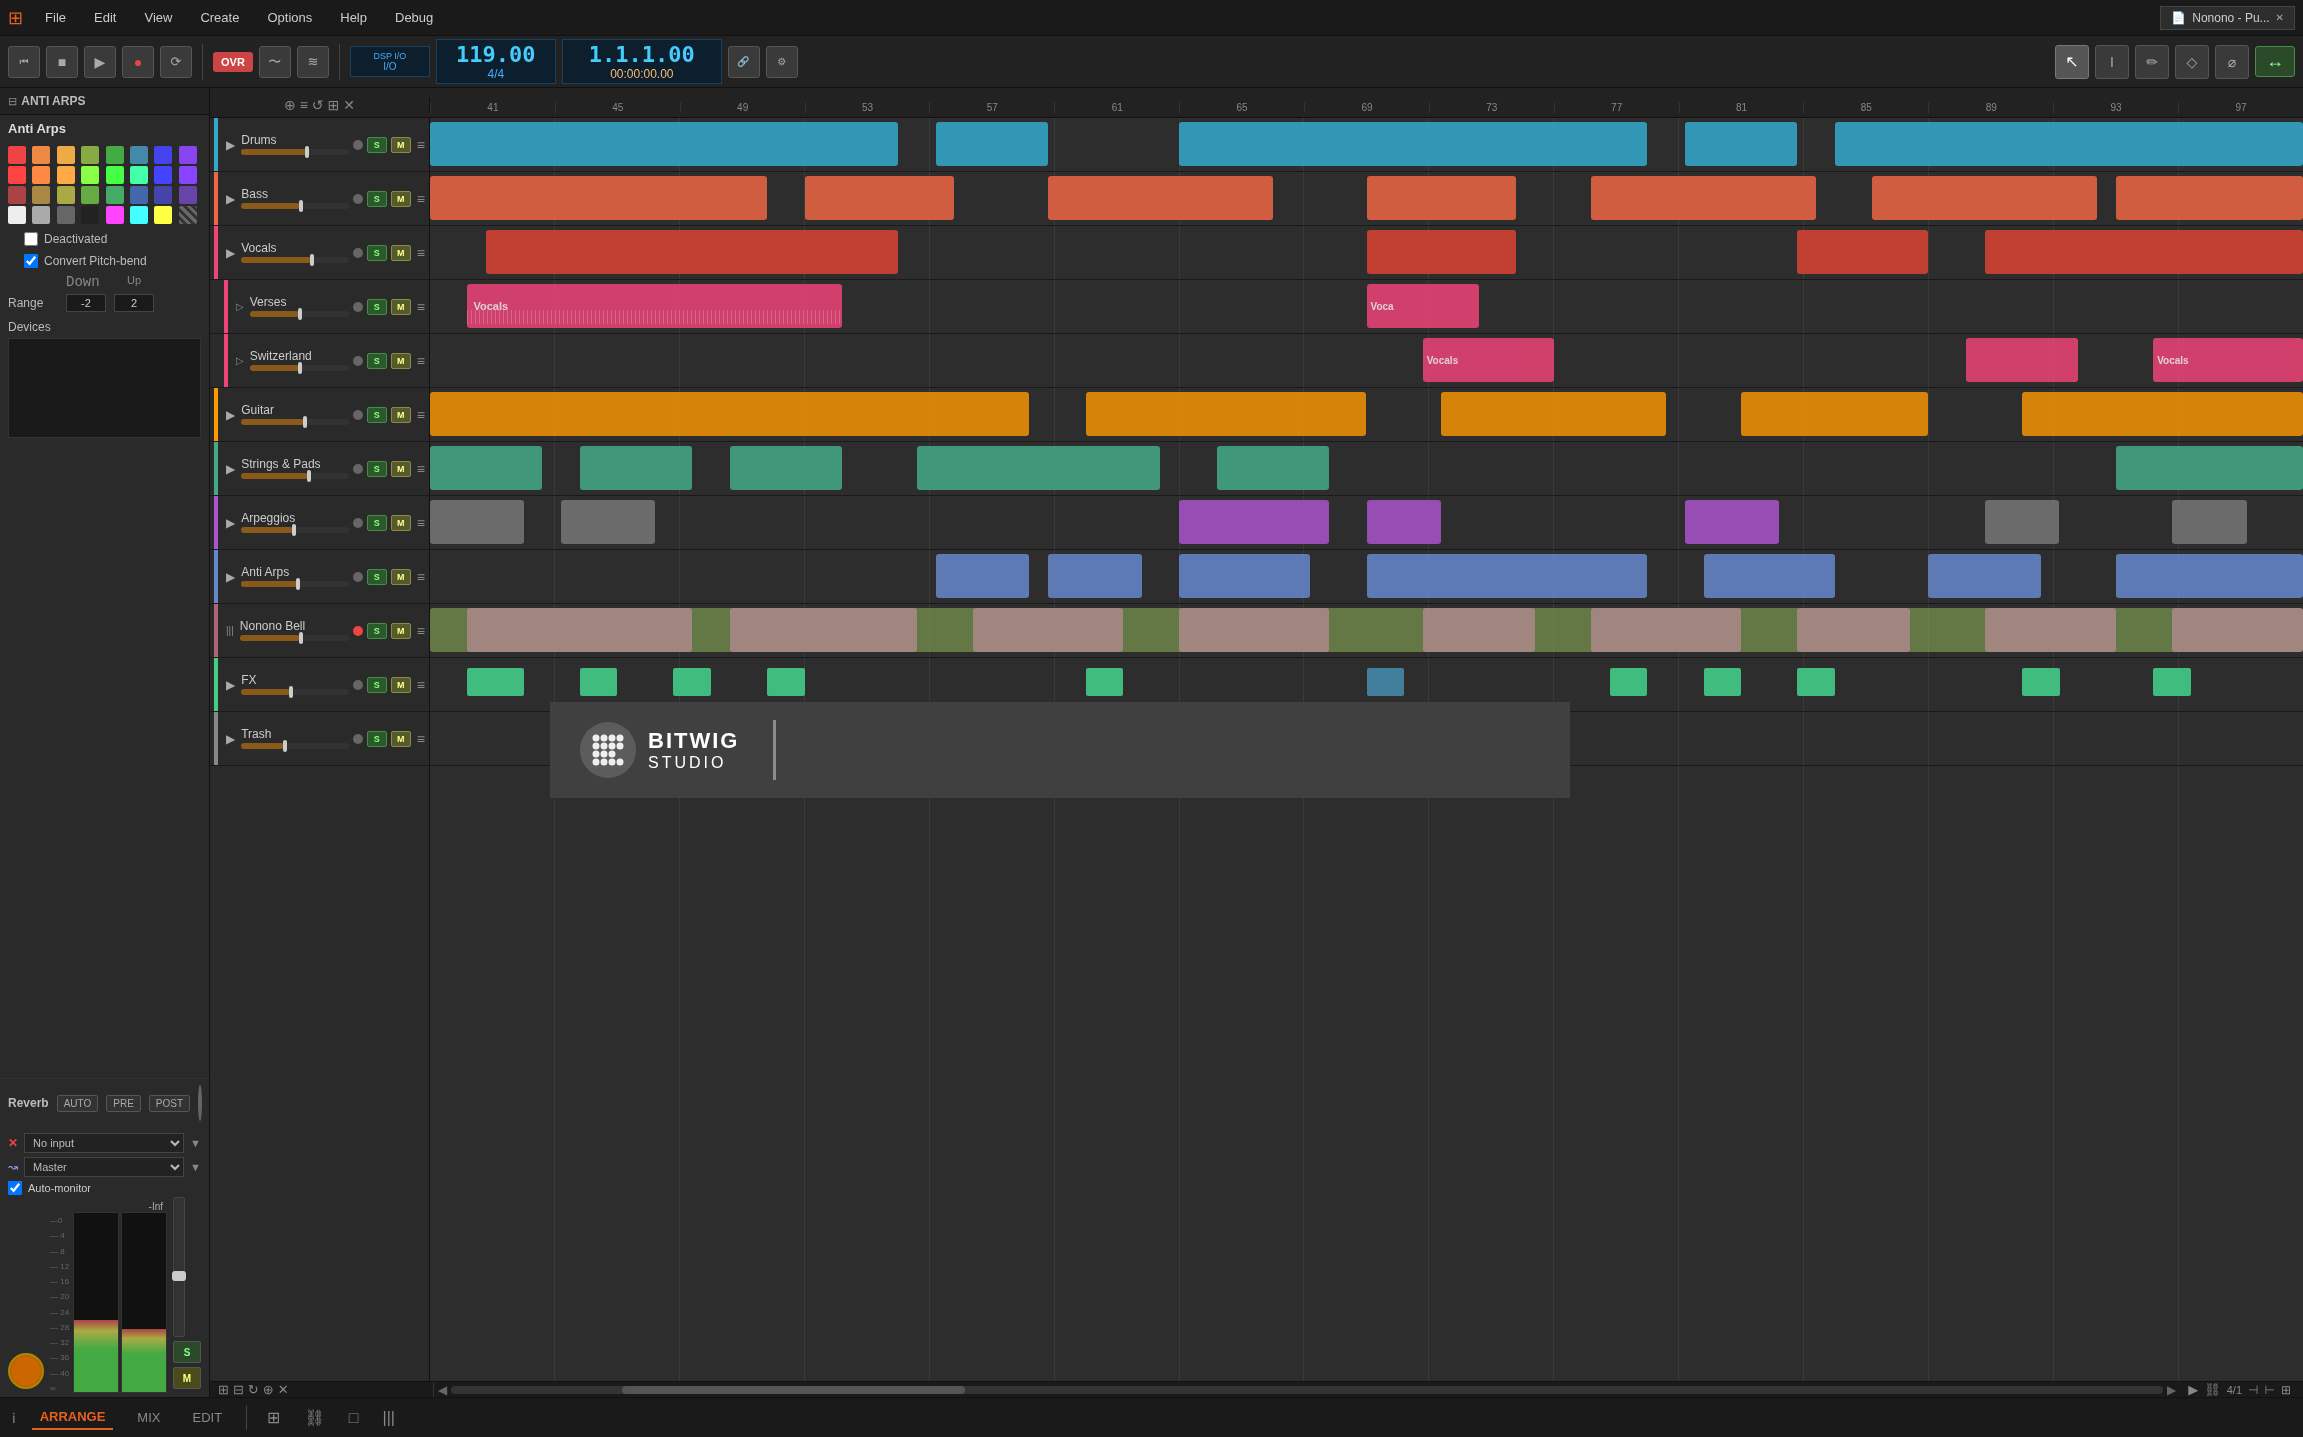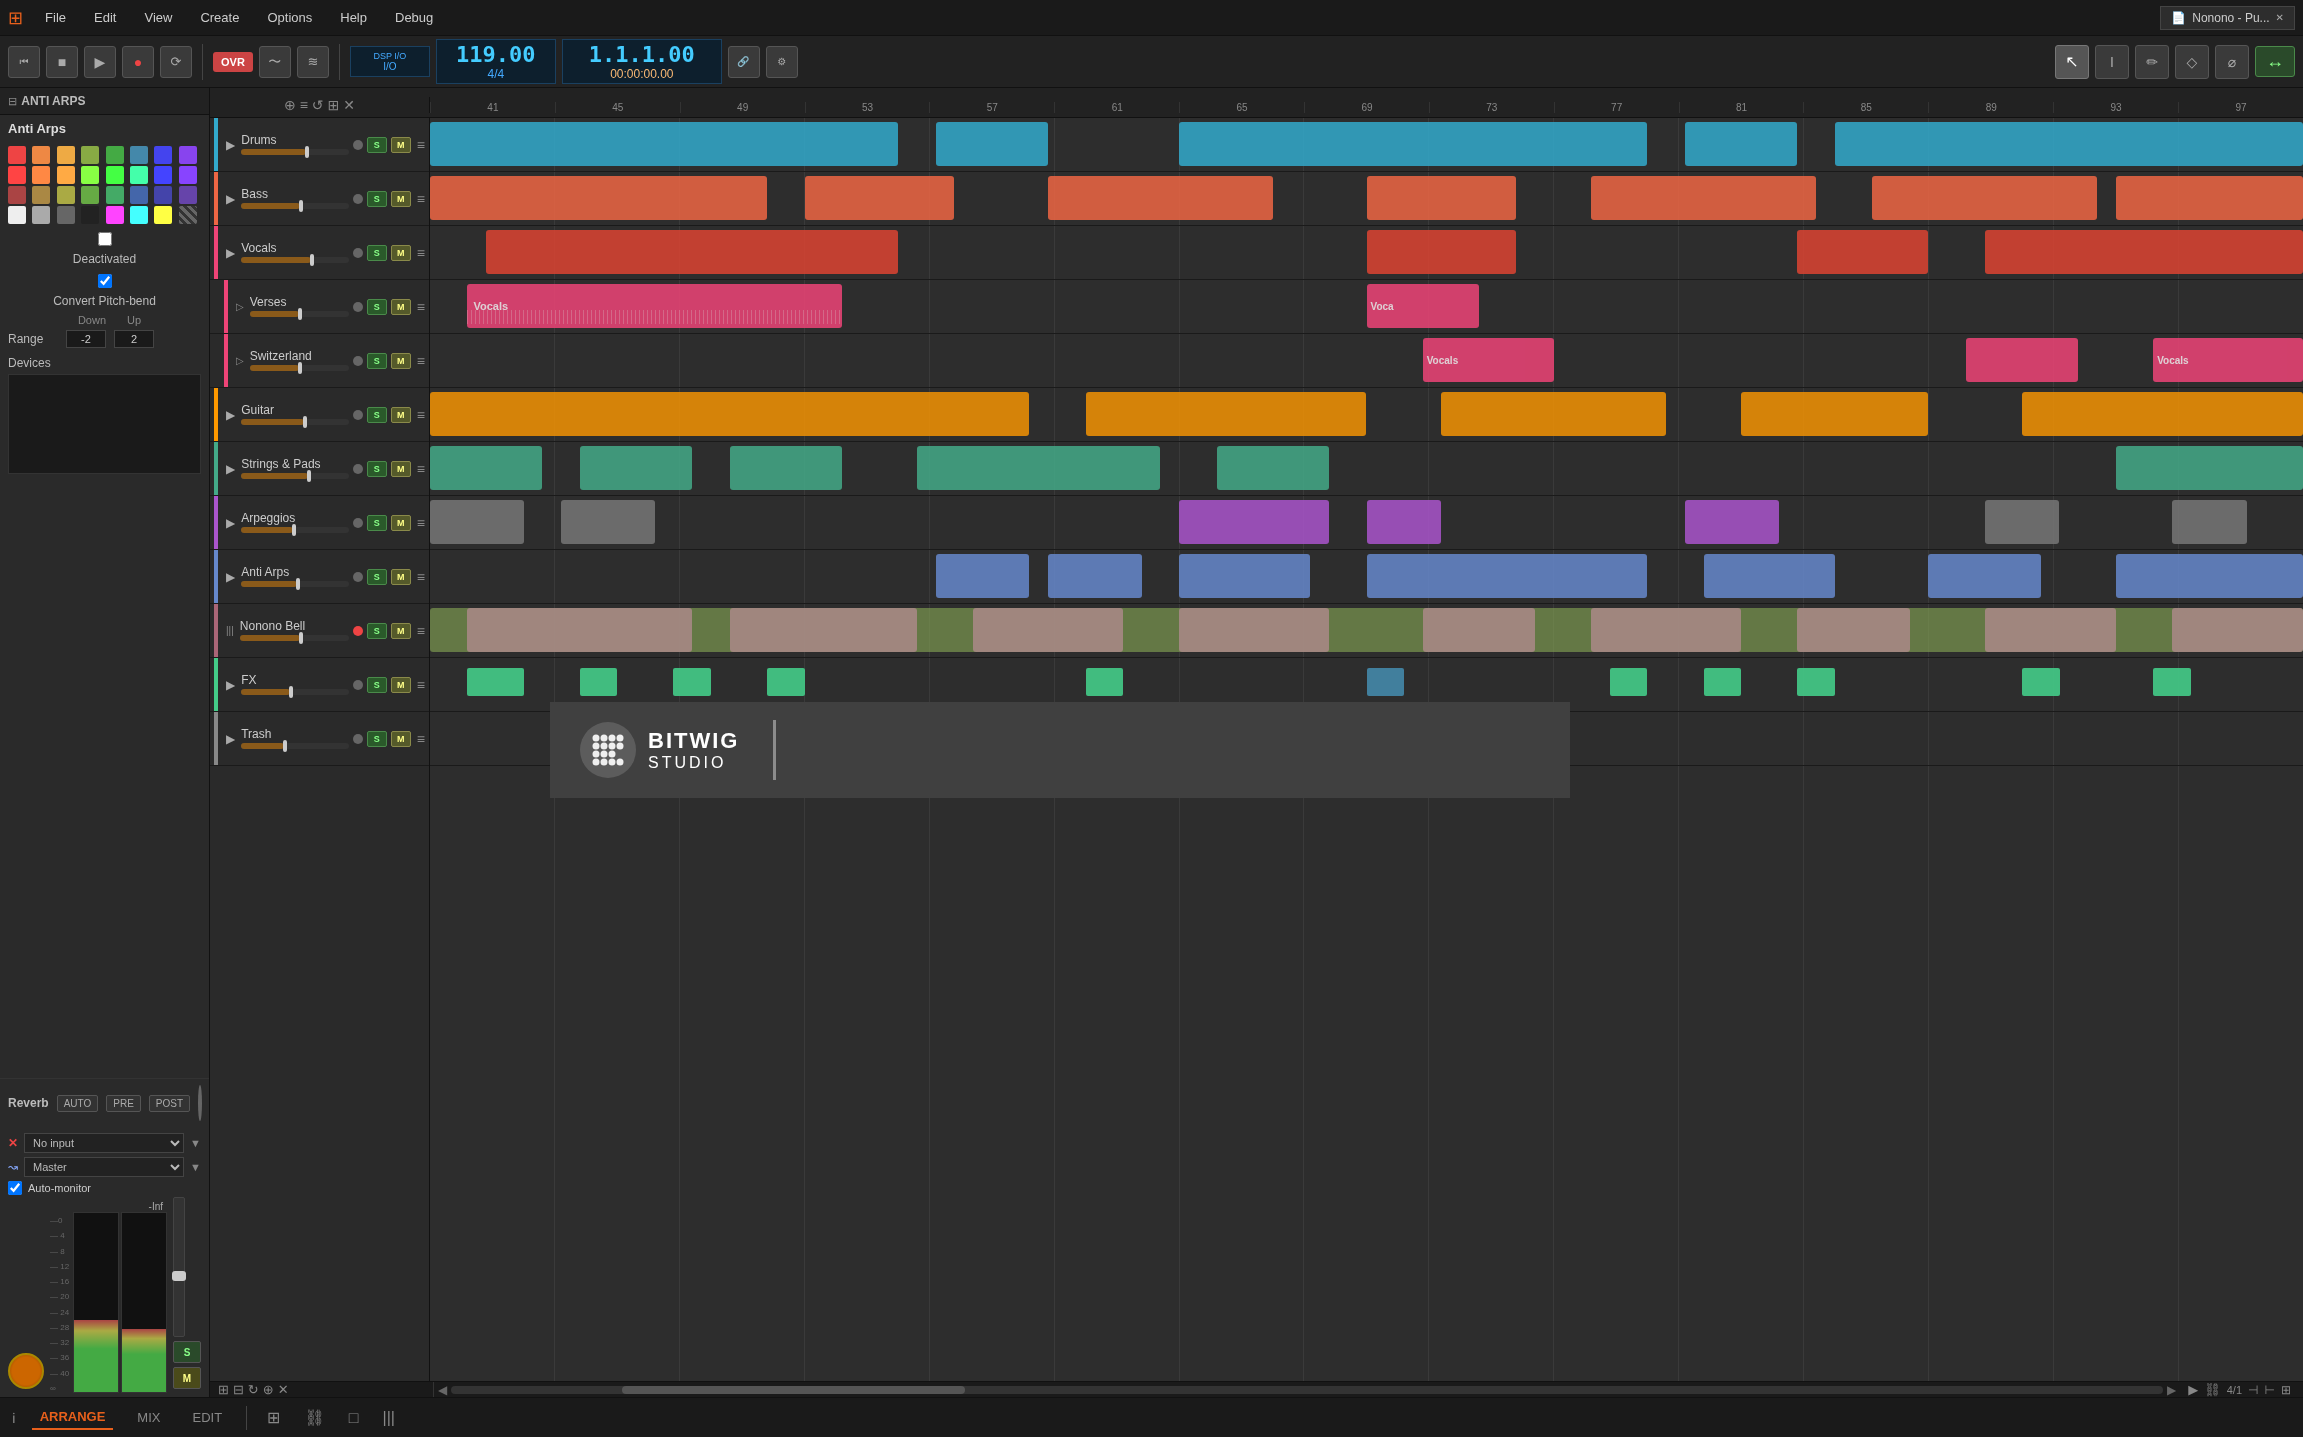--- a/index.html
+++ b/index.html
@@ -58,21 +58,21 @@
 
     
     .left-panel { width: 210px; background: #2a2a2a; border-right: 1px solid #111; display: flex; flex-direction: column; }
     .panel-header { background: #222; padding: 6px 8px; font-size: 11px; color: #999; border-bottom: 1px solid #111; display: flex; align-items: center; gap: 4px; }
     .panel-title { font-size: 12px; color: #bbb; font-weight: bold; }
 
     .plugin-name { padding: 6px 8px; font-size: 13px; color: #ddd; font-weight: bold; }
     .color-grid { display: grid; grid-template-columns: repeat(8, 1fr); gap: 2px; padding: 4px 8px; }
     .color-swatch { width: 18px; height: 18px; border-radius: 2px; cursor: pointer; }
 
-    .checkbox-row { display: flex; align-items: center; gap: 6px; padding: 4px 24px; flex-direction: column; }
+    .checkbox-row { display: flex; align-items: center; gap: 6px; padding: 4px 24px; }
     .checkbox-row input { width: 14px; height: 14px; }
     .checkbox-row label { font-size: 12px; color: #bbb; }
     .range-row { display: flex; align-items: center; padding: 2px 8px; gap: 8px; }
     .range-label { font-size: 12px; color: #bbb; width: 50px; }
     .range-val { background: #1a1a1a; border: 1px solid #444; color: #ccc; font-size: 11px; padding: 2px 6px; width: 40px; text-align: center; }
 
     .devices-section { padding: 6px 8px; }
     .devices-label { font-size: 12px; color: #bbb; margin-bottom: 4px; }
     .devices-area { background: #1a1a1a; border: 1px solid #333; height: 100px; }
     .reverb-header { display: flex; align-items: center; gap: 8px; margin-bottom: 4px; }
@@ -270,21 +270,21 @@
       <label>Deactivated</label>
     </div>
 
     <div class="checkbox-row">
       <input type="checkbox" checked="" style="">
       <label>Convert Pitch-bend</label>
     </div>
 
     <div style="display:flex; padding: 2px 8px; gap:8px;">
       <div style="width:50px;"></div>
-      <span style="font-size:11px; color:#888; width:40px; text-align:right;">Down</span>
+      <span style="font-size:14px; color:#888; width:40px; text-align:left;font-family:Liberation Mono, monospace;">Down</span>
       <span style="font-size:11px; color:#888; width:40px; text-align:center;">Up</span>
     </div>
 
     <div class="range-row">
       <span class="range-label">Range</span>
       <div class="range-val">-2</div>
       <div class="range-val">2</div>
     </div>
 
     <div class="devices-section">

